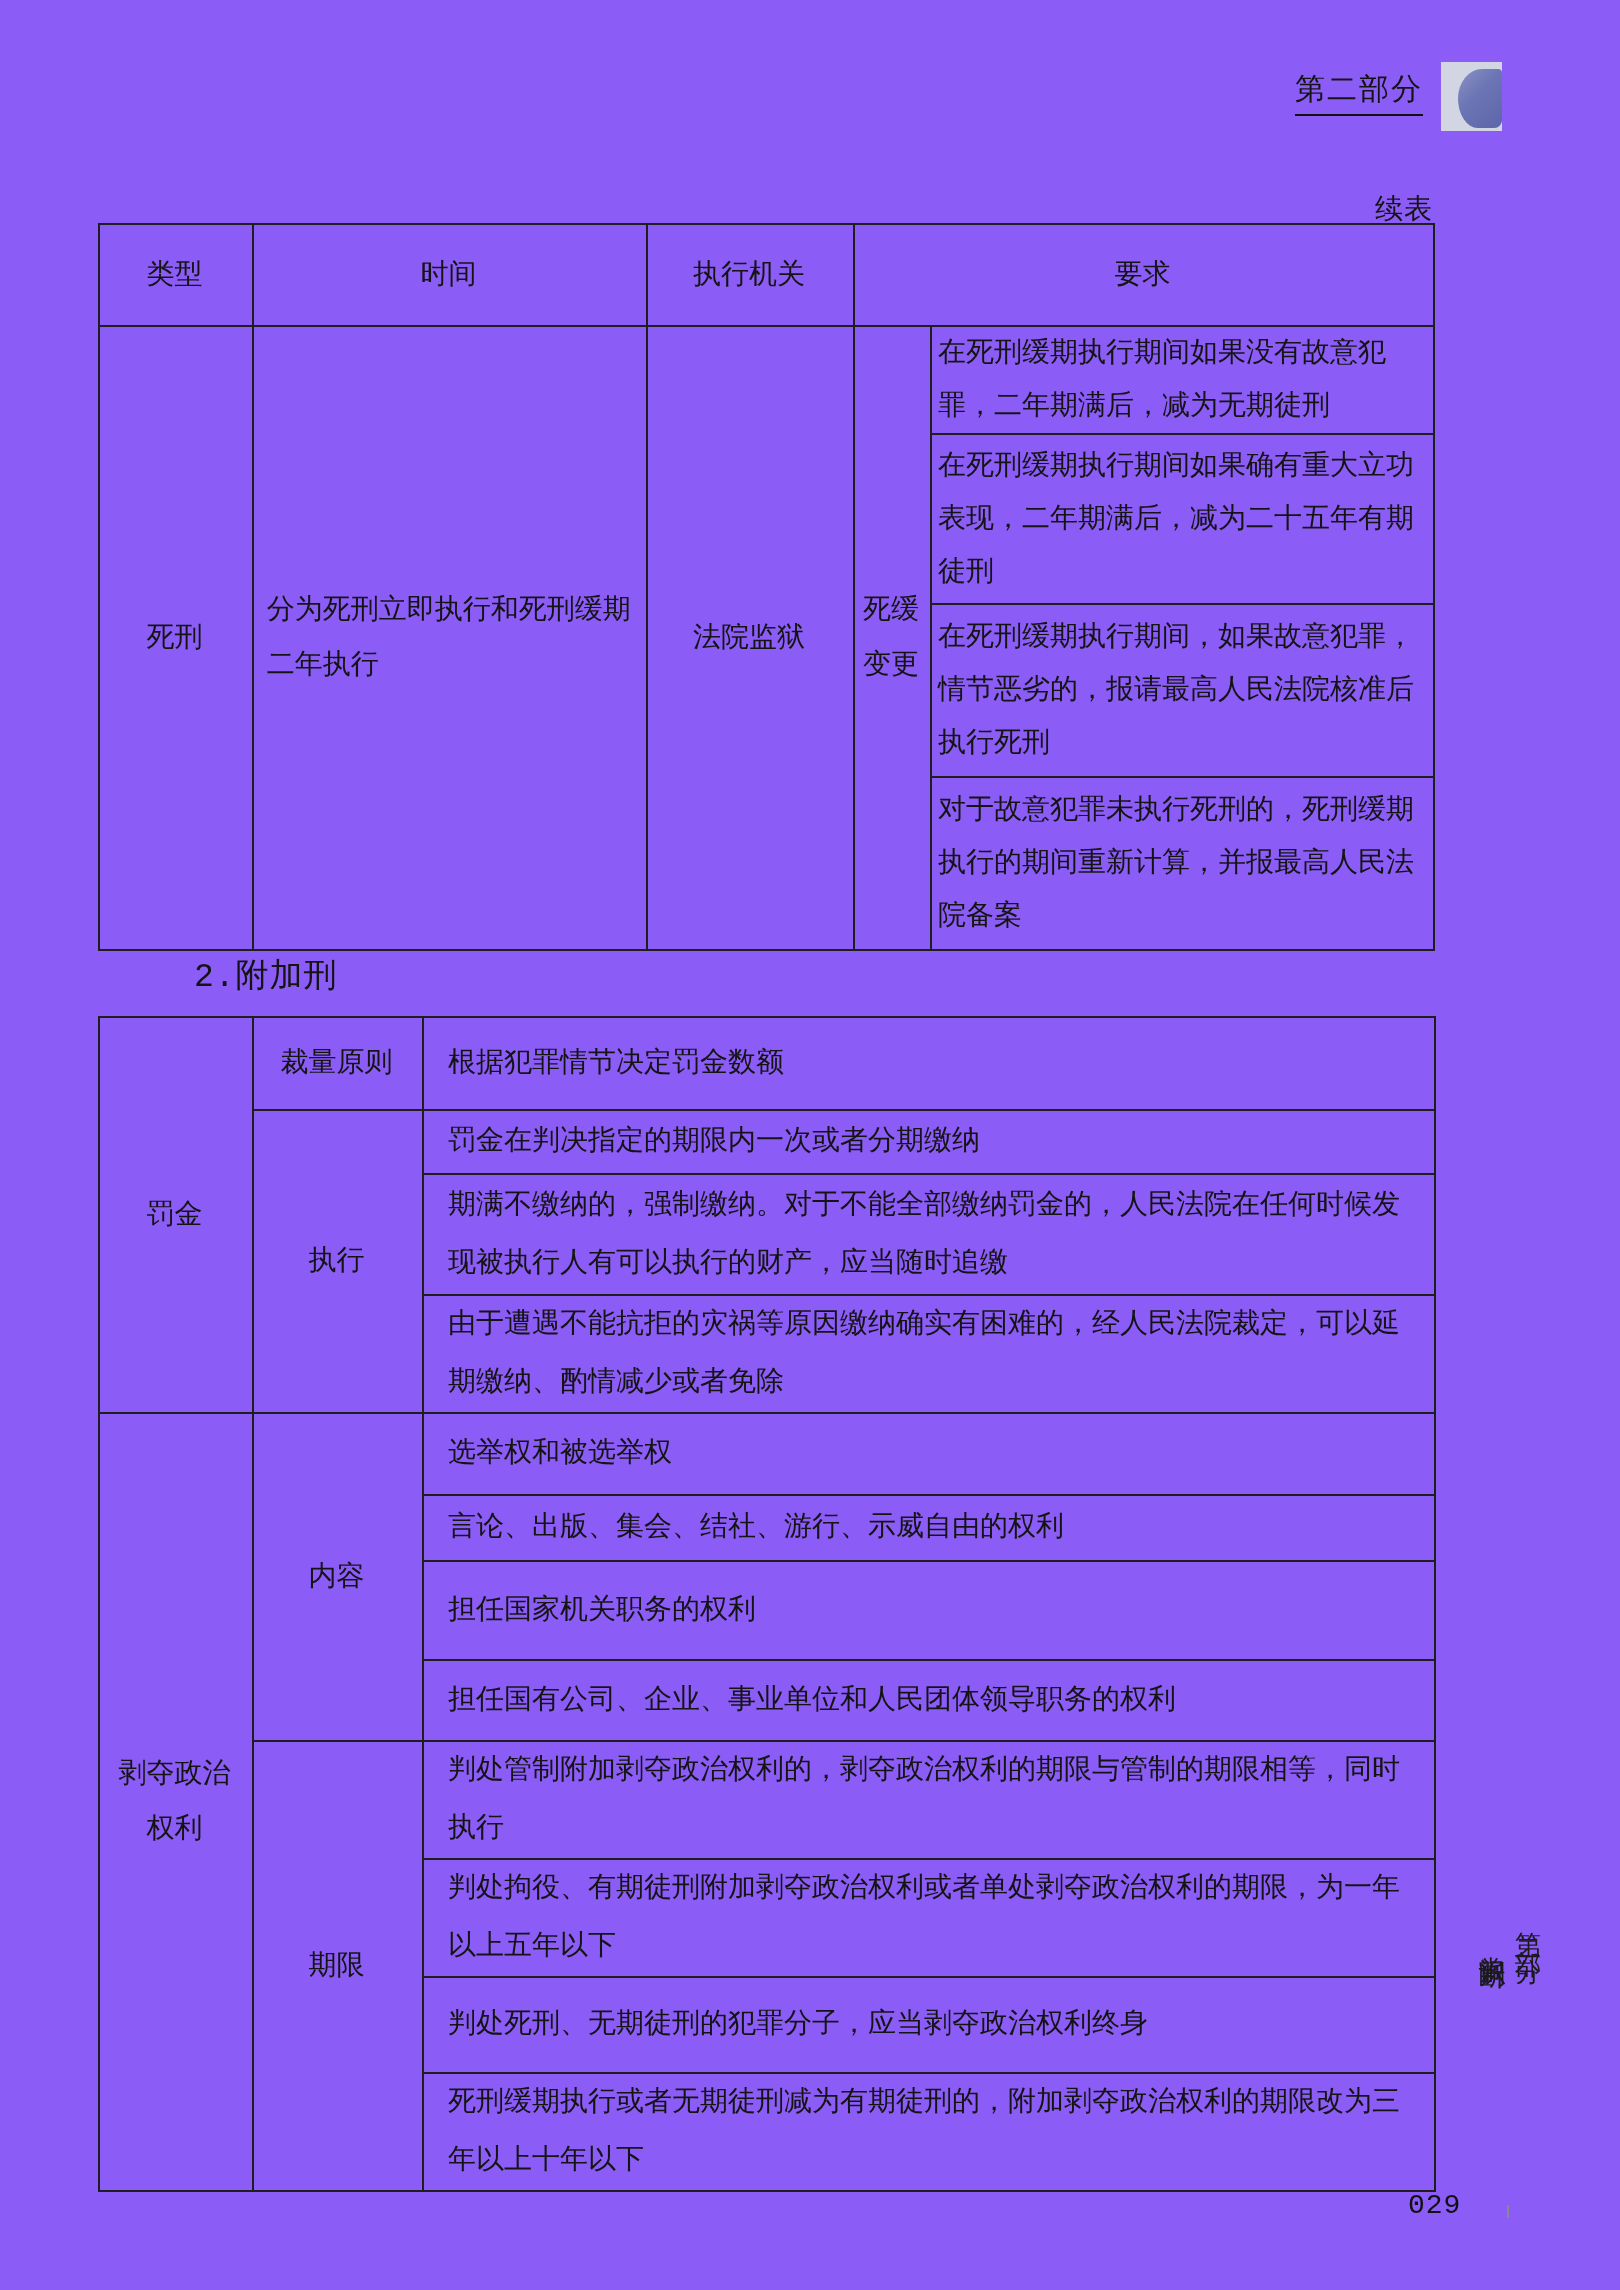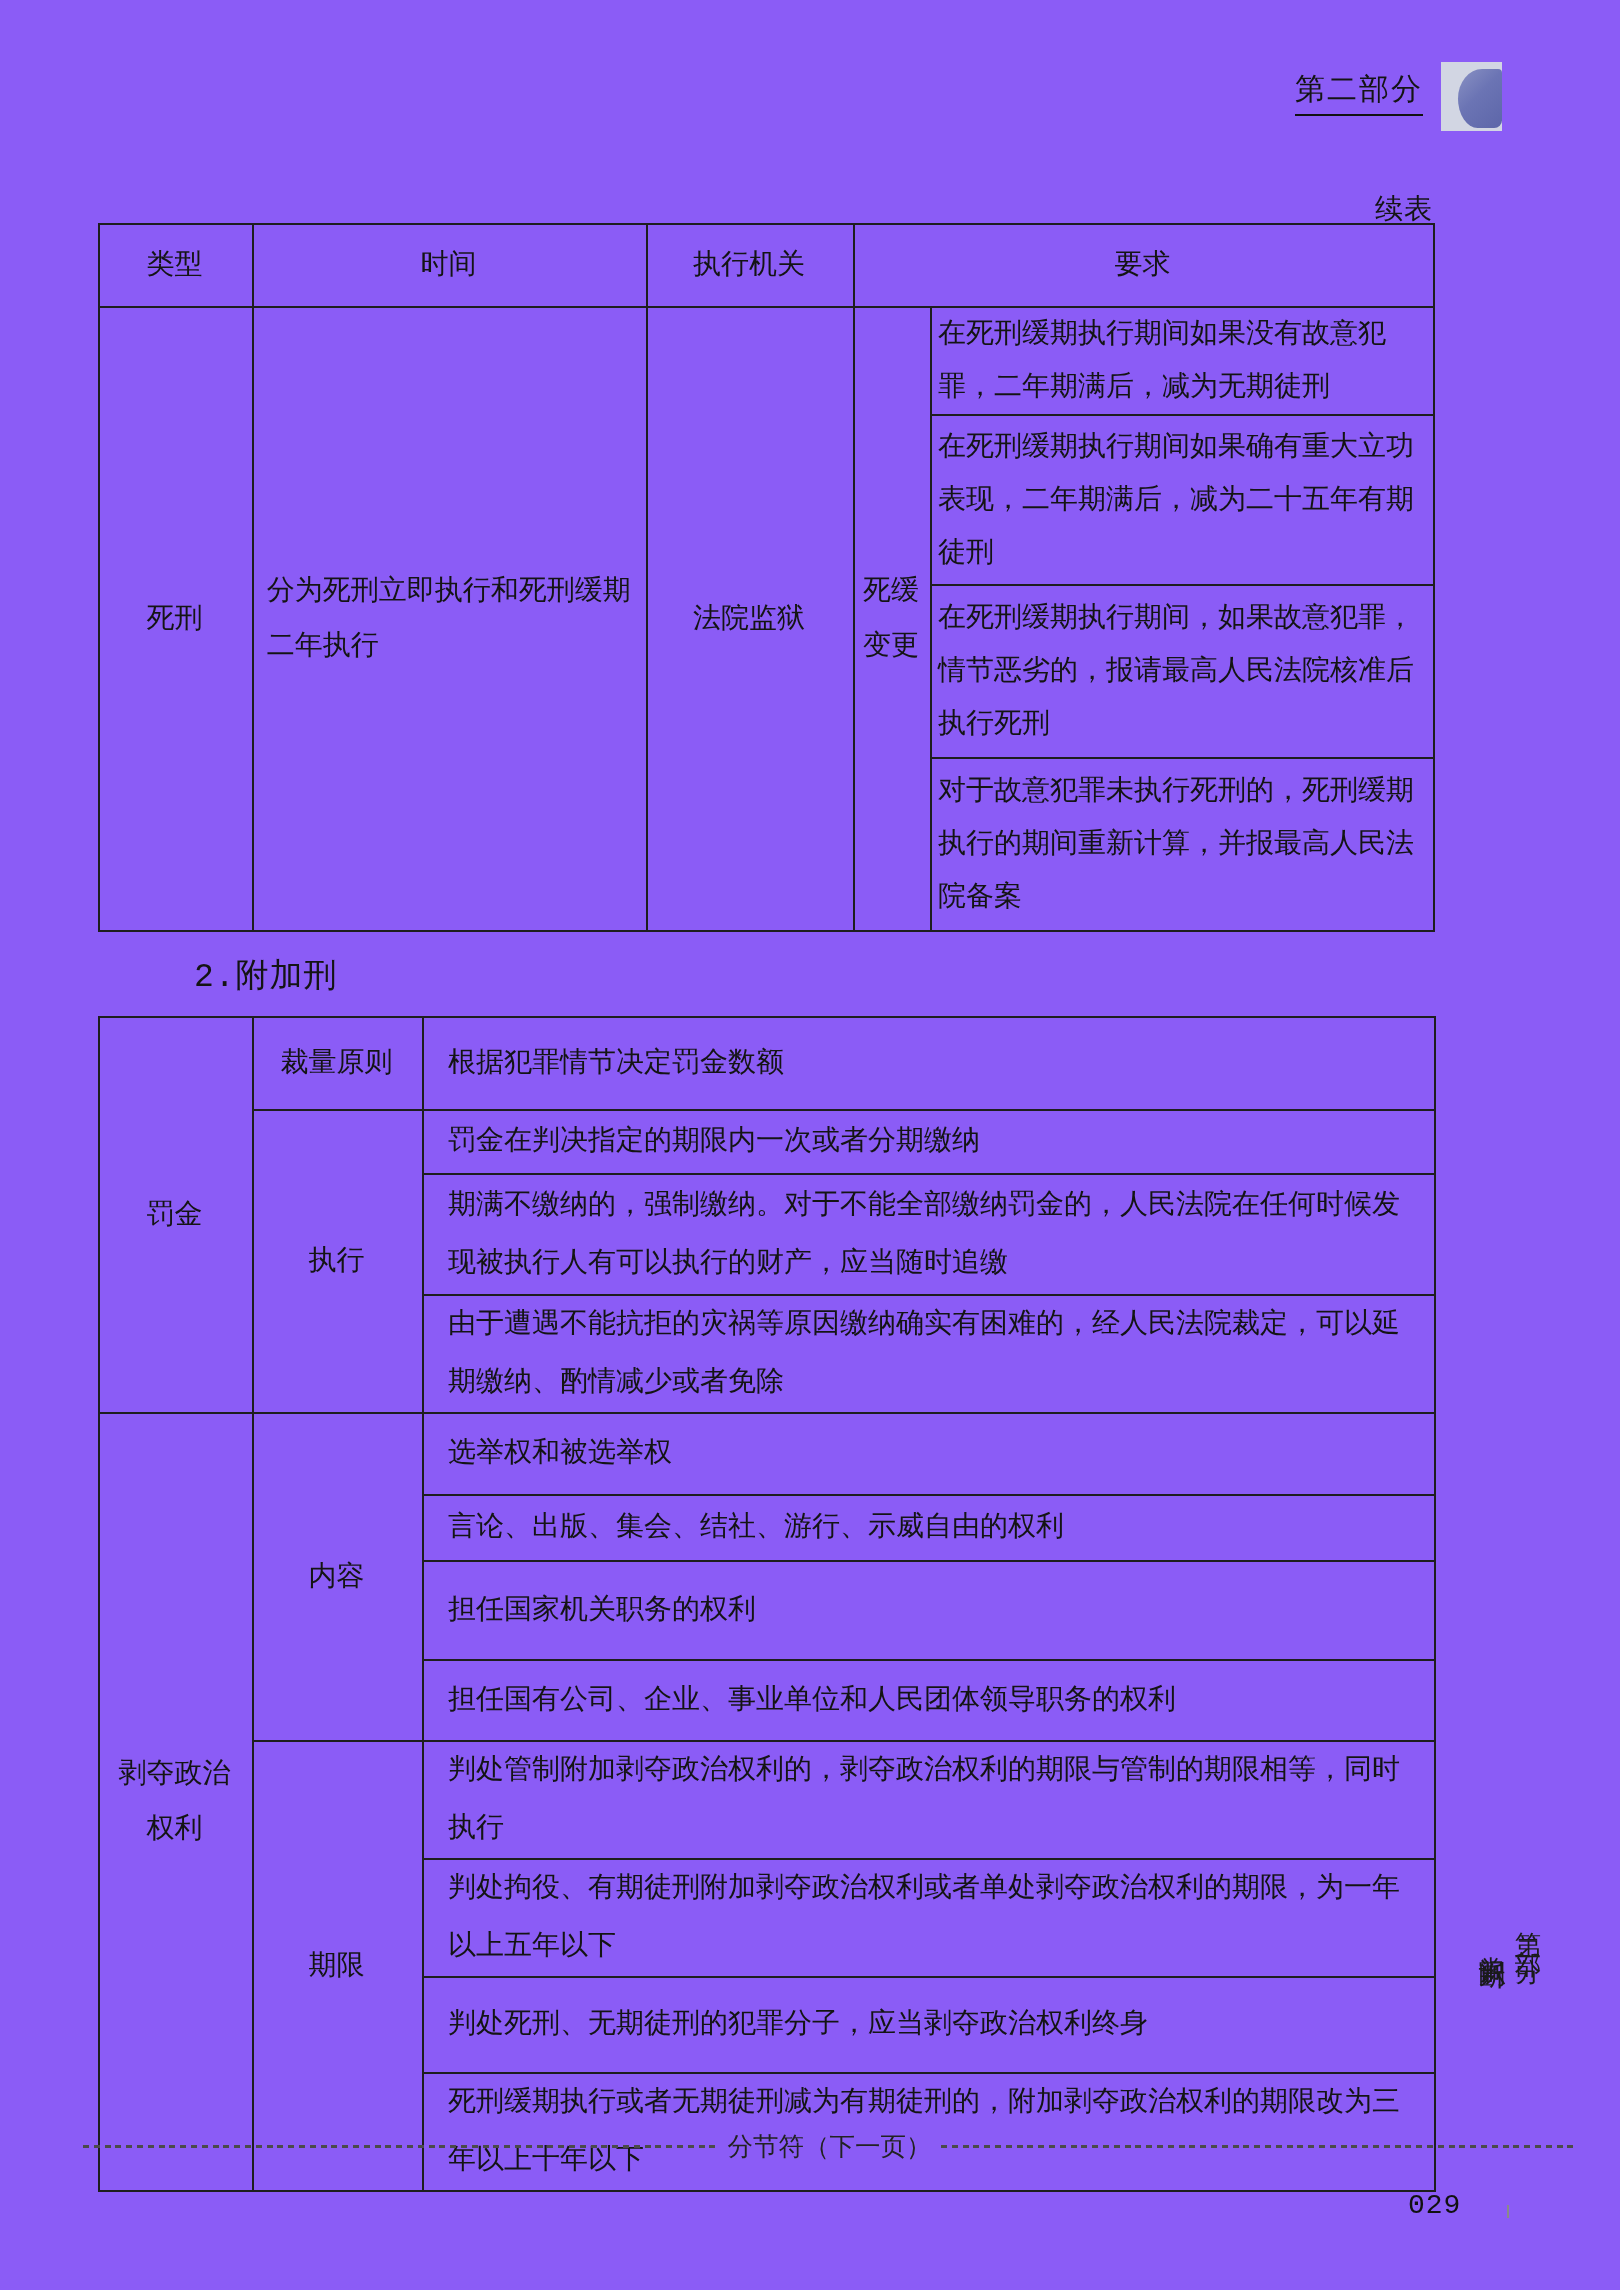--- a/index.html
+++ b/index.html
@@ -106,21 +106,21 @@
 
   <table class="sheet" id="table1">
     <colgroup>
       <col style="width:154px">
         <col style="width:394px">
         <col style="width:207px">
       <col style="width:77px">
         <col style="width:503px">
     </colgroup>
     <tbody>
-        <tr style="height:83px">
+        <tr style="height:102px">
       <th class="c-center">类型</th>
       <th class="c-center">时间</th>
       <th class="c-center">执行机关</th>
       <th class="c-center" colspan="2">要求</th>
     </tr>
     <tr style="height:105px">
       <td class="c-center" rowspan="4">死刑</td>
       <td class="c-time c-text" rowspan="4">分为死刑立即执行和死刑缓期二年执行</td>
       <td class="c-center" rowspan="4">法院监狱</td>
       <td class="c-center" rowspan="4">死缓变更</td>
@@ -185,25 +185,20 @@
     </tr>
     <tr style="height:96px">
       <td class="c-text">判处死刑、无期徒刑的犯罪分子，应当剥夺政治权利终身</td>
     </tr>
     <tr style="height:108px">
       <td class="c-text">死刑缓期执行或者无期徒刑减为有期徒刑的，附加剥夺政治权利的期限改为三年以上十年以下</td>
     </tr>
   </tbody>
     </table>
 
-  <div class="section-break">
-    <div class="dash"></div>
-    <div class="label">分节符（下一页）</div>
-    <div class="dash"></div>
-  </div>
 
   <div class="sidebar">
     <span class="part">第二部分</span>
     <span class="cat">常识判断</span>
   </div>
 
   <div class="page-number">029</div>
   <div class="page-tick"></div>
 
 </div>

